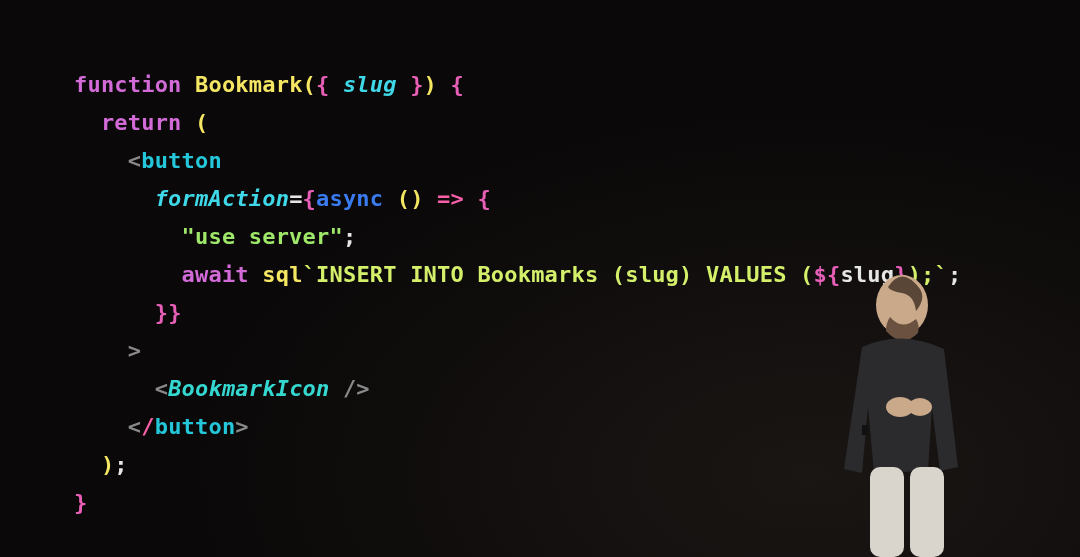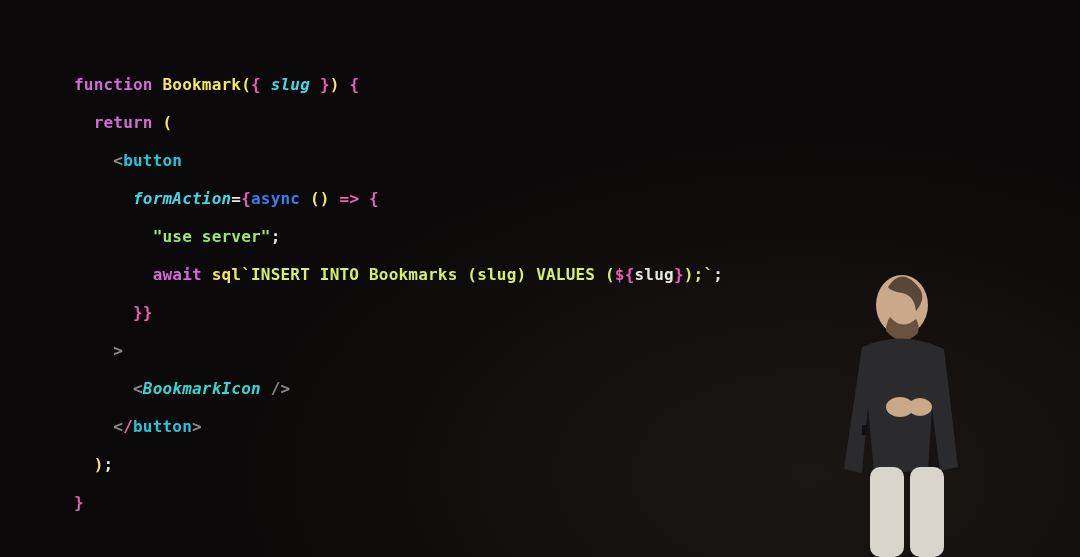--- a/index.html
+++ b/index.html
@@ -1,17 +1,17 @@
 <!DOCTYPE html>
 <html><head>
 <meta charset="utf-8">
 <style>
   html,body{margin:0;padding:0;width:1080px;height:557px;background:#0a0808;overflow:hidden;font-family:"Menlo","Consolas",monospace}
   .stage{position:relative;width:1080px;height:557px;background:radial-gradient(ellipse at 75% 85%,#1a1614 0%,#0a0808 55%)}
-  .code{position:absolute;left:74px;top:28px;font-size:16px;line-height:38px;font-weight:600;white-space:pre;letter-spacing:.2px}
+  .code{position:absolute;left:74px;top:28px;font-size:22px;line-height:38px;font-weight:600;white-space:pre;letter-spacing:.2px}
   .tok{display:inline}
   .kw-purple{color:#d26bd8}      
   .fn-yellow{color:#f5e663}      
   .paren-y{color:#f5e663}
   .brace-m{color:#e85fb8}        
   .param-cyan{color:#3fd8e8;font-style:italic}
   .white{color:#e6e6e6}
   .tag-cyan{color:#23c7d9}
   .attr-slant{color:#3fd8e8;font-style:italic}
   .arrow-pink{color:#f75fa8}

